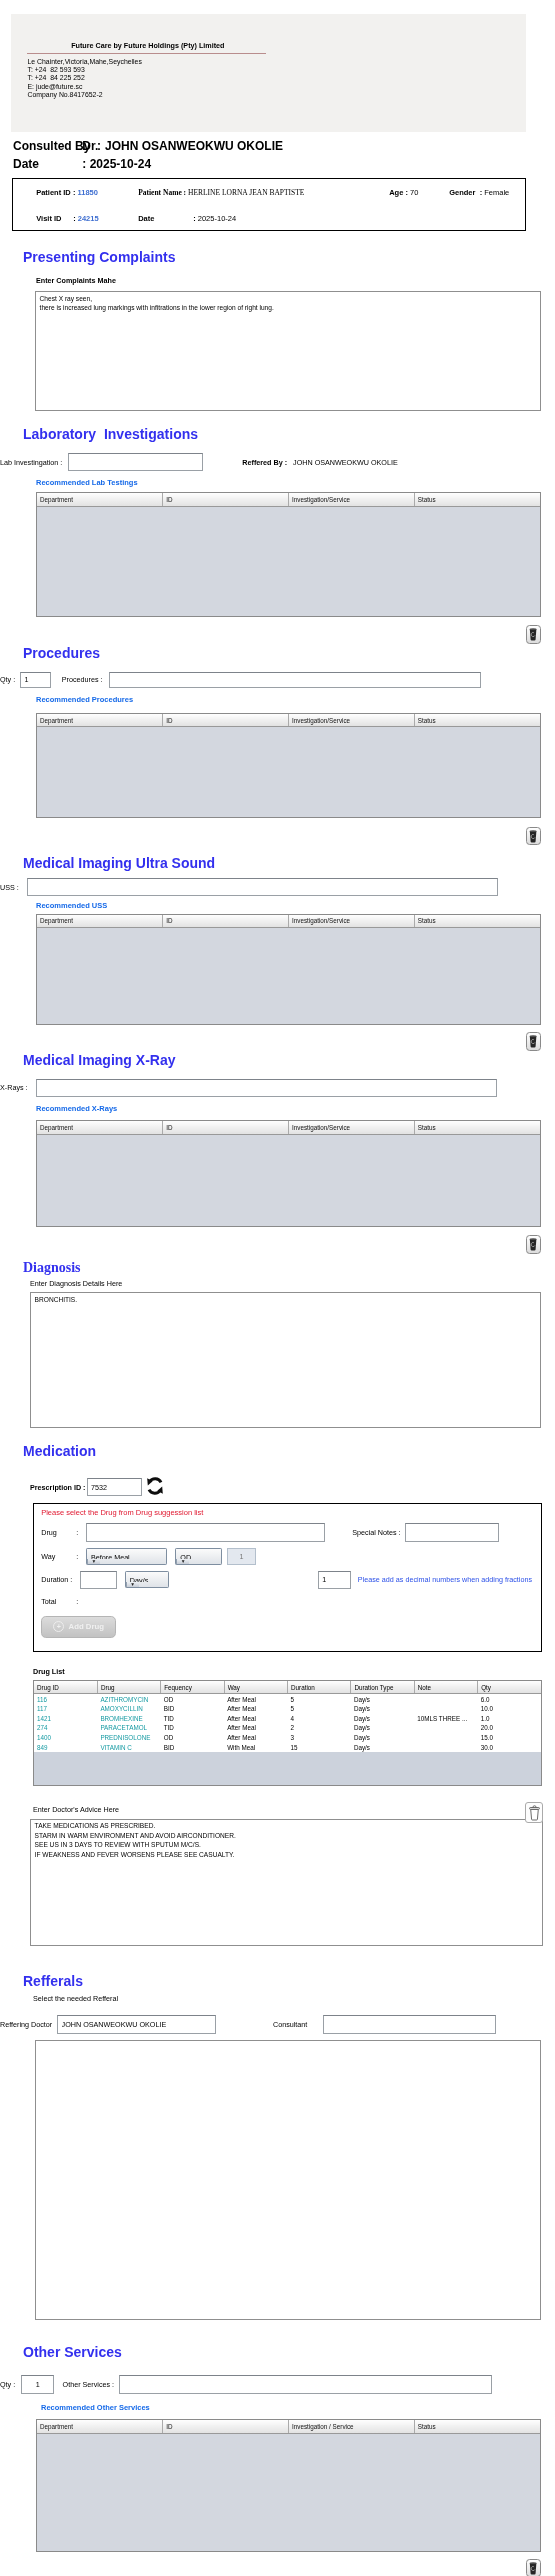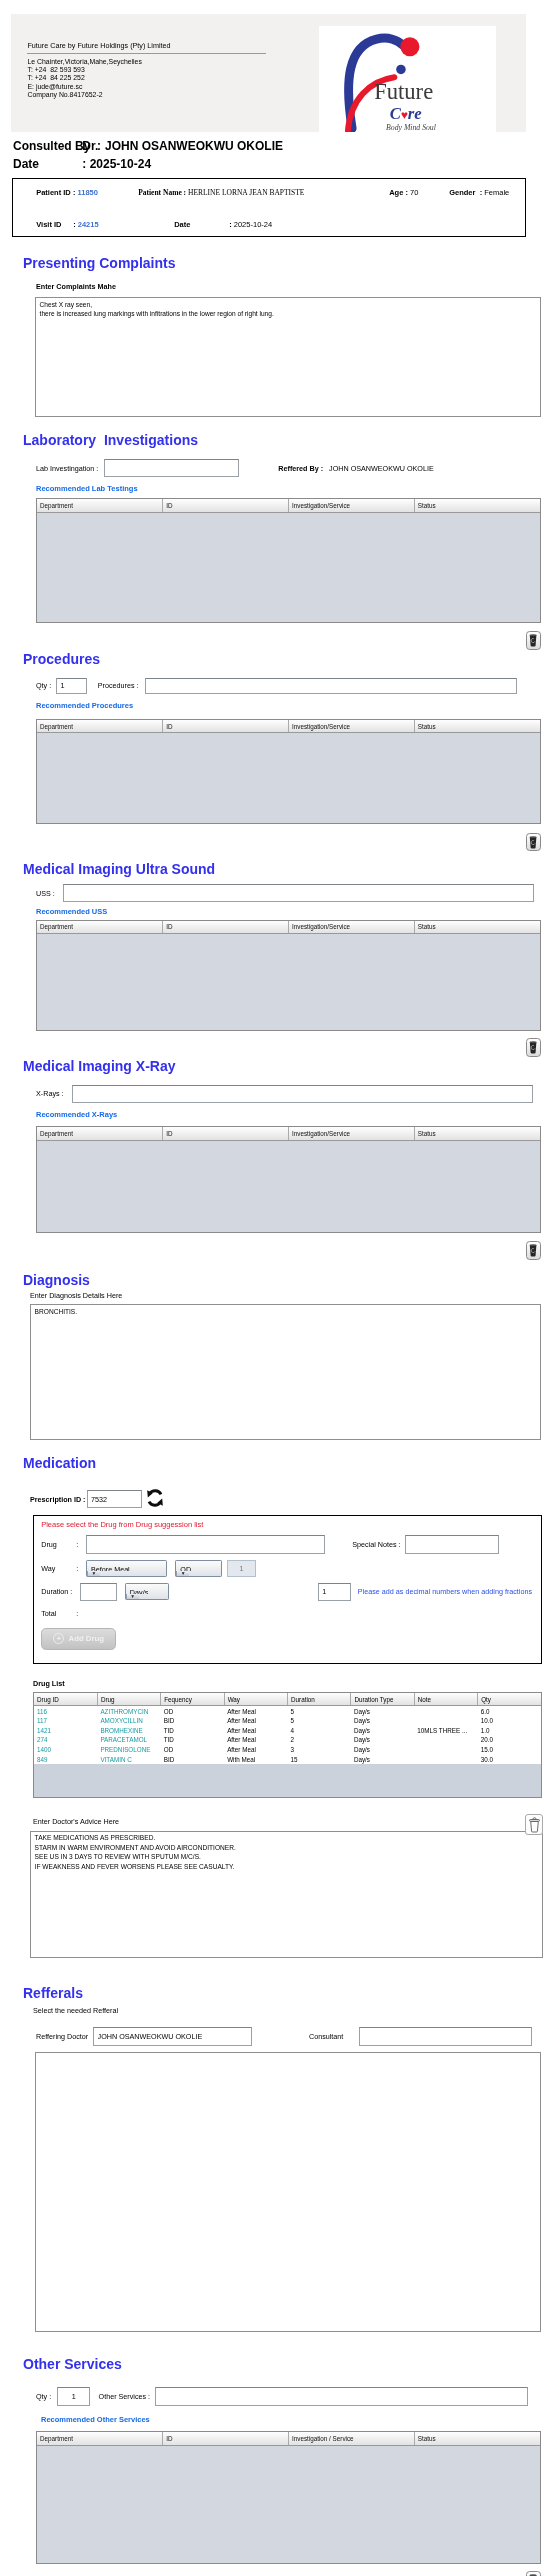--- a/index.html
+++ b/index.html
@@ -1,44 +1,44 @@
 <!DOCTYPE html>
 <html style="font-size:9.6px"><head>
 <meta charset="utf-8">
 <style>
   html,body{margin:0;padding:0;background:#fff;}
   body{width:556px;font-family:"Liberation Sans",sans-serif;color:#000;position:relative;padding-bottom:12px;}
   .pre{white-space:pre;}
   
   .band{margin:13.7px 0 0 10.8px;width:515px;height:118px;background:#f2f1ef;position:relative;}
   .cinfo{position:absolute;left:16.7px;top:27.5px;width:197px;}
-  .cname{font-size:7.2px;font-weight:normal;white-space:pre;}
+  .cname{font-size:7.2px;font-weight:bold;white-space:pre;text-align:right;}
   .cline{font-size:6.9px;margin-top:1.2px;white-space:pre;}
   .rule{height:0.6px;background:#b98d8d;margin:2.4px 0 4.8px 0;width:239px;}
   .logo-box{position:absolute;left:308px;top:12px;width:177px;height:106px;background:#fff;}
   
   .consult{margin:7.2px 0 0 13px;font-size:12px;font-weight:bold;height:9px;}
   .consult .lbl{display:inline-block;width:66px;white-space:pre;}
   
   .pbox{margin:12px 0 0 12px;width:514px;border:1.2px solid #000;padding:6px 7.2px 7.2px 7.2px;box-sizing:border-box;background:#fff;}
   .prow{display:flex;font-size:7.5px;margin-top:2.4px;align-items:baseline;}
-  .prow + .prow{margin-top:23px;gap:36px;}
+  .prow + .prow{margin-top:17px;}
   .pcell{white-space:pre;}
   .pl{font-weight:bold;}
   .pid{color:#3f6fd1;font-weight:bold;}
   .w160{width:102px;padding-left:16px;}.w430{width:251px;font-family:Liberation Serif, serif;}.w110{width:60px;}
   
   h2{margin:0;color:#3330ee;font-size:14px;font-weight:bold;margin-left:23px;white-space:pre;}
   .blink{margin-left:36px;color:#1569e8;font-size:7.5px;font-weight:bold;cursor:pointer;}
   .blabel{margin-left:36px;font-size:7.2px;font-weight:bold;}
   .rlabel{margin-left:36px;font-size:7.2px;}
   
   .tbox{margin-left:35px;width:506px;border:0.6px solid #8f8f8f;box-sizing:border-box;background:#fff;font-size:6.6px;padding:1.8px 3.6px;line-height:1.45;}
   
-  .frow{margin-left:36px;display:flex;align-items:center;font-size:7.2px;}
+  .frow{display:flex;align-items:center;font-size:7.2px;}
   input{font-family:"Liberation Sans",sans-serif;font-size:7.2px;border:0.6px solid #9aa0a6;border-top-color:#7d838a;padding:1.2px 3.6px;height:14.3px;box-sizing:border-box;background:#fff;}
   
   .svc{margin-left:36px;width:505px;border:0.6px solid #8a8a8a;box-sizing:border-box;}
   table.sh{width:100%;border-collapse:collapse;table-layout:fixed;}
   table.sh th{background:linear-gradient(#fefefe,#e2e2e2);border-right:0.6px solid #aaa;border-bottom:0.6px solid #999;font-size:6.3px;font-weight:normal;color:#111;text-align:left;padding:1.8px 3px;height:9px;}
   table.sh th:last-child{border-right:none;}
   .svc-body{background:#d3d7df;}
   .trash-row{width:541px;text-align:right;}
   .trash-btn{display:inline-block;width:15.5px;height:18.5px;border:0.6px solid #8a8a8a;border-radius:3.6px;background:linear-gradient(#ffffff,#dcdcdc);text-align:center;padding-top:1.2px;box-sizing:border-box;cursor:pointer;}
   
@@ -74,31 +74,20 @@
 <div class="band">
   <div class="cinfo">
     <div class="cname">Future Care by Future Holdings (Pty) Limited</div>
     <div class="rule"></div>
     <div class="cline">Le Chainter,Victoria,Mahe,Seychelles</div>
     <div class="cline">T: +24  82 593 593</div>
     <div class="cline">T: +24  84 225 252</div>
     <div class="cline">E: jude@future.sc</div>
     <div class="cline">Company No.8417652-2</div>
   </div>
-  <div class="logo-box">
-    <svg width="177" height="106" viewBox="0 0 296 178">
-      <path d="M55,172 C42,92 48,34 96,22 C116,17 132,24 140,32" fill="none" stroke="#2b3a96" stroke-width="15" stroke-linecap="round"></path>
-      <circle cx="152" cy="35" r="16" fill="#e8192c"></circle>
-      <circle cx="137" cy="73" r="8" fill="#2b3a96"></circle>
-      <path d="M48,176 C52,124 84,92 126,86" fill="none" stroke="#e8192c" stroke-width="10" stroke-linecap="round"></path>
-      <text x="92" y="122" font-family="Liberation Serif, serif" font-size="38" fill="#3a3a3a">Future</text>
-      <text x="118" y="156" font-family="Liberation Serif, serif" font-style="italic" font-weight="bold" font-size="28" fill="#2b3a96">C<tspan fill="#e8192c" font-size="20">♥</tspan>re</text>
-      <text x="112" y="174" font-family="Liberation Serif, serif" font-style="italic" font-size="13" fill="#444">Body Mind Soul</text>
-    </svg>
-  </div>
 </div>
 
 <div class="consult">
   <span class="lbl pre">Consulted By  :</span>
   <span class="pre">Dr.  JOHN OSANWEOKWU OKOLIE</span>
 </div>
 <div class="consult" style="margin-top:9.6px;">
   <span class="lbl pre">Date</span>
   <span class="pre">: 2025-10-24</span>
 </div>
@@ -228,21 +217,21 @@
   <div class="svc-body" style="height:91px;"></div>
 </div>
 <div class="trash-row" style="margin-top:8.4px;">
   <span class="trash-btn"><svg width="10.2" height="14.3" viewBox="0 0 20 27">
         <path d="M3.5 3.5 h13 l-1.6 20.4 a2.2 2.2 0 0 1 -2.2 2 h-5.4 a2.2 2.2 0 0 1 -2.2 -2 Z" fill="#262626"></path>
         <ellipse cx="10" cy="3.8" rx="6.6" ry="1.7" fill="#4c4c4c"></ellipse>
         <path d="M11.5 10.5 a4 4 0 1 0 2.2 5.5" stroke="#c9c9c9" stroke-width="1.3" fill="none"></path>
       </svg></span>
 </div>
 
-<h2 style="margin-top:12px;">Diagnosis</h2>
+<h2 style="margin-top:6px;font-family:Liberation Serif, serif;">Diagnosis</h2>
 <div class="rlabel" style="margin-top:3.6px;margin-left:30px;">Enter Diagnosis Details Here</div>
 <div class="tbox" style="margin-top:3.6px;margin-left:30px;width:511px;height:136px;" role="textbox">
   <div>BRONCHITIS.</div>
 </div>
 
 <h2 style="margin-top:15.5px;">Medication</h2>
 <div class="frow" style="margin-top:18px;margin-left:30px;">
   <span style="font-weight:bold;">Prescription ID :</span>
   <input style="width: 55px; height: 18px; margin-left: 1px;" value="7532">
   <span class="rx-icon">

